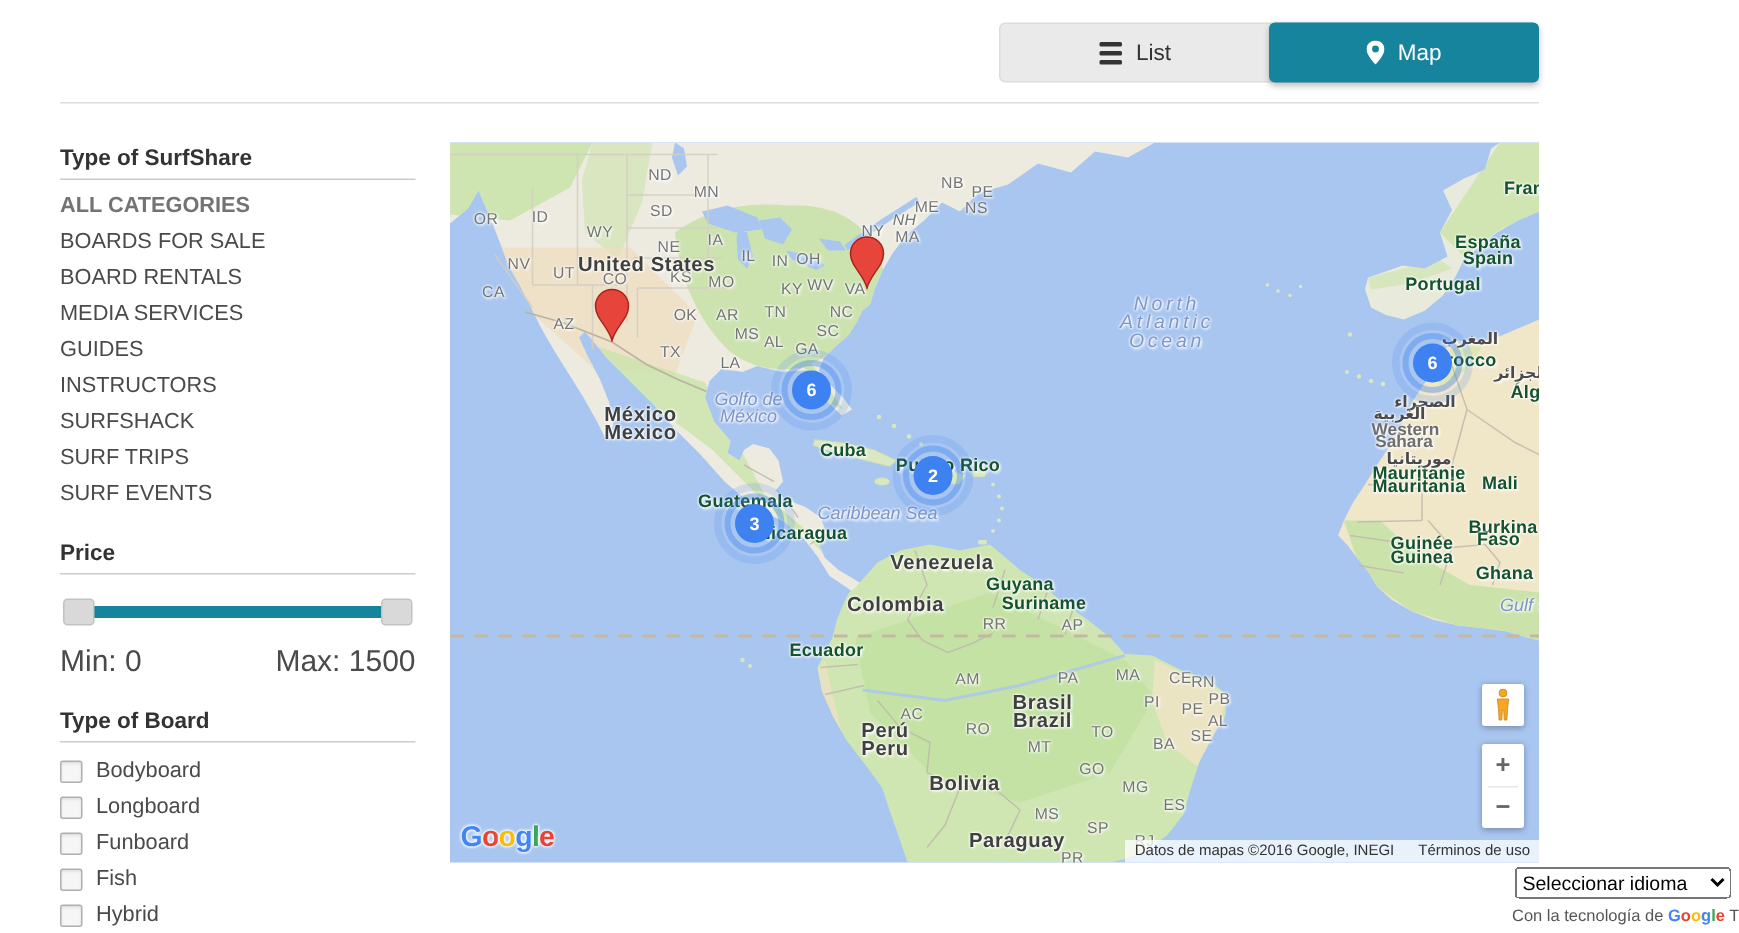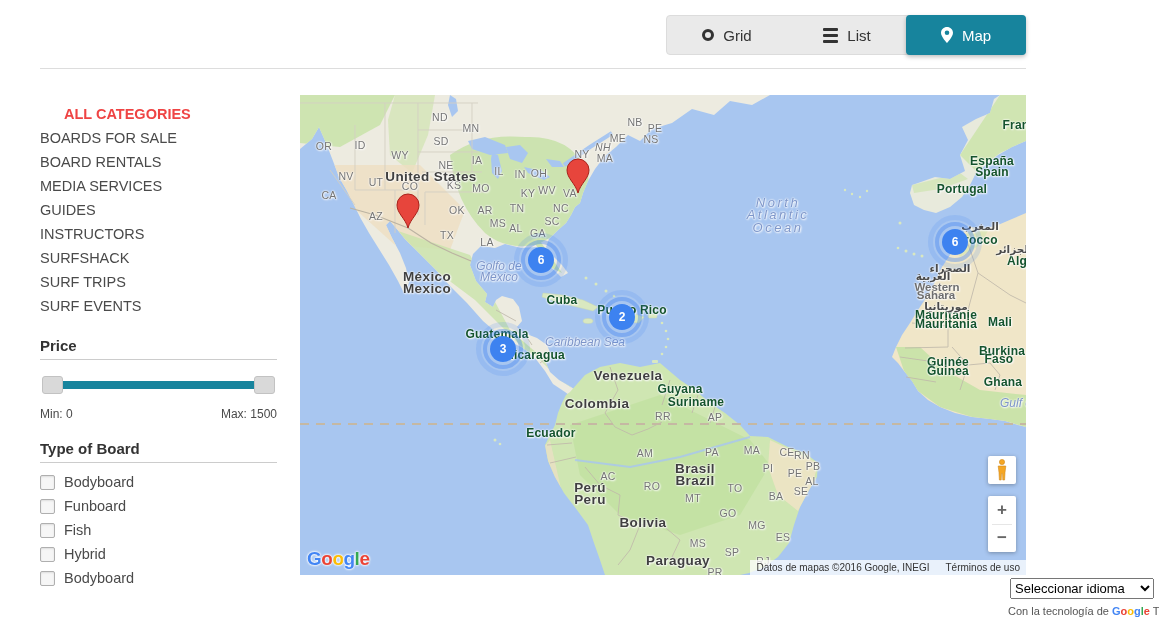--- a/index.html
+++ b/index.html
@@ -20,29 +20,29 @@
   .ico-pin{display:block;}
 
   .top-divider{position:absolute;left:40px;top:68px;width:986px;height:1px;background:#DDD;}
 
   
   .sidebar{position:absolute;left:40px;top:97px;width:237px;}
   .sec-title{font-size:15px;font-weight:bold;color:#333;padding-bottom:5px;
              border-bottom:1px solid #CCC;margin:0;}
   .cat-list{margin:5px 0 0 0;}
   .cat-item{line-height:24px;font-size:14.5px;color:#4A4A4A;cursor:pointer;}
-  .cat-item.sel{font-weight:bold;color:#ef4444;margin-left:24px;}
+  .cat-item.sel{font-weight:bold;color:#737373;}
   .price-sec{margin-top:19px;}
   .slider{position:relative;height:18px;margin:16px 0 0 2px;width:233px;}
   .slider-track{position:absolute;left:6px;right:6px;top:5px;height:8px;background:var(--accent);}
   .slider-handle{position:absolute;top:0;width:21px;height:18px;background:#D9D9D9;
                  border:1px solid #C2C2C2;border-radius:3px;box-sizing:border-box;cursor:pointer;}
   .slider-handle.left{left:0;}
   .slider-handle.right{right:0;}
-  .minmax{display:flex;justify-content:space-between;margin-top:13px;font-size:12px;color:#4A4A4A;align-items:center;}
+  .minmax{display:flex;justify-content:space-between;margin-top:13px;font-size:20px;color:#4A4A4A;align-items:center;}
   .board-sec{margin-top:19px;}
   .board-list{margin-top:7px;}
   .board-row{display:flex;align-items:center;gap:9px;line-height:24px;cursor:pointer;}
   .cbx{width:13px;height:13px;background:#F6F6F6;border:1px solid #AFAFAF;border-radius:2px;
        box-shadow:inset 0 1px 2px rgba(0,0,0,.1);flex:0 0 auto;}
   .board-label{font-size:14.5px;color:#4A4A4A;}
 
   
   .map{position:absolute;left:300px;top:95px;width:726px;height:480px;overflow:hidden;
        background:#A8C6F0;}
@@ -93,42 +93,39 @@
   .lang-select{position:absolute;left:1010px;top:578px;width:144px;height:21px;font-size:13px;
                font-family:"Liberation Sans",sans-serif;}
   .powered{position:absolute;left:1008px;top:605px;font-size:11px;color:#555;white-space:nowrap;}
   .powered b{font-weight:bold;}
 </style>
 </head>
 <body>
 
 <div class="view-toggle">
   <div class="vt-btn">
-    <span class="ico-grid"></span>
-    <span>Grid</span>
-  </div>
-  <div class="vt-btn">
     <span class="ico-list">
         <i></i>
         <i></i>
         <i></i>
       </span>
     <span>List</span>
   </div>
   <div class="vt-btn active">
     <svg class="ico-pin" width="12" height="16" viewBox="0 0 12 16">
       <path d="M6,0 C2.7,0 0,2.6 0,5.8 C0,10 6,16 6,16 C6,16 12,10 12,5.8 C12,2.6 9.3,0 6,0 Z M6,8 A2.3,2.3 0 1,1 6,3.4 A2.3,2.3 0 0,1 6,8 Z" fill="#fff"></path>
     </svg>
     <span>Map</span>
   </div>
 </div>
 
 <div class="top-divider"></div>
 
 <div class="sidebar">
+  <h3 class="sec-title">Type of SurfShare</h3>
   <div class="cat-list" id="category-list">
       <div class="cat-item sel">ALL CATEGORIES</div>
       <div class="cat-item">BOARDS FOR SALE</div>
       <div class="cat-item">BOARD RENTALS</div>
       <div class="cat-item">MEDIA SERVICES</div>
       <div class="cat-item">GUIDES</div>
       <div class="cat-item">INSTRUCTORS</div>
       <div class="cat-item">SURFSHACK</div>
       <div class="cat-item">SURF TRIPS</div>
       <div class="cat-item">SURF EVENTS</div>
@@ -146,20 +143,24 @@
       <span>Max: 1500</span>
     </div>
   </div>
 
   <div class="board-sec">
     <h3 class="sec-title">Type of Board</h3>
     <div class="board-list" id="board-list">
         <div class="board-row">
           <span class="cbx"></span>
           <span class="board-label">Bodyboard</span>
+        </div>
+        <div class="board-row">
+          <span class="cbx"></span>
+          <span class="board-label">Longboard</span>
         </div>
         <div class="board-row">
           <span class="cbx"></span>
           <span class="board-label">Funboard</span>
         </div>
         <div class="board-row">
           <span class="cbx"></span>
           <span class="board-label">Fish</span>
         </div>
         <div class="board-row">

